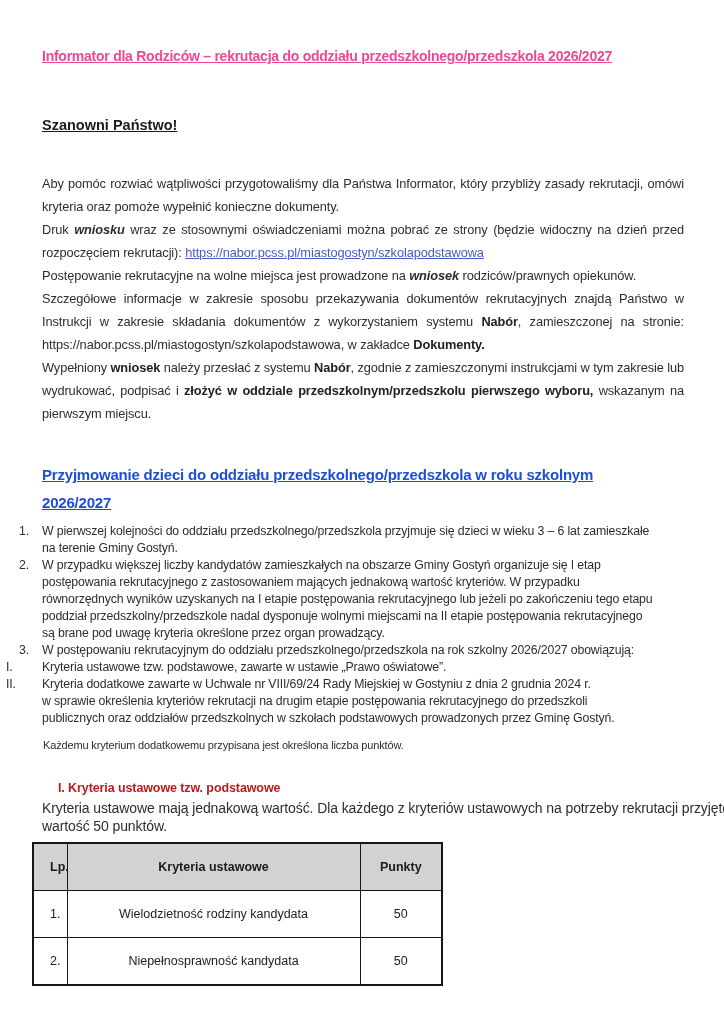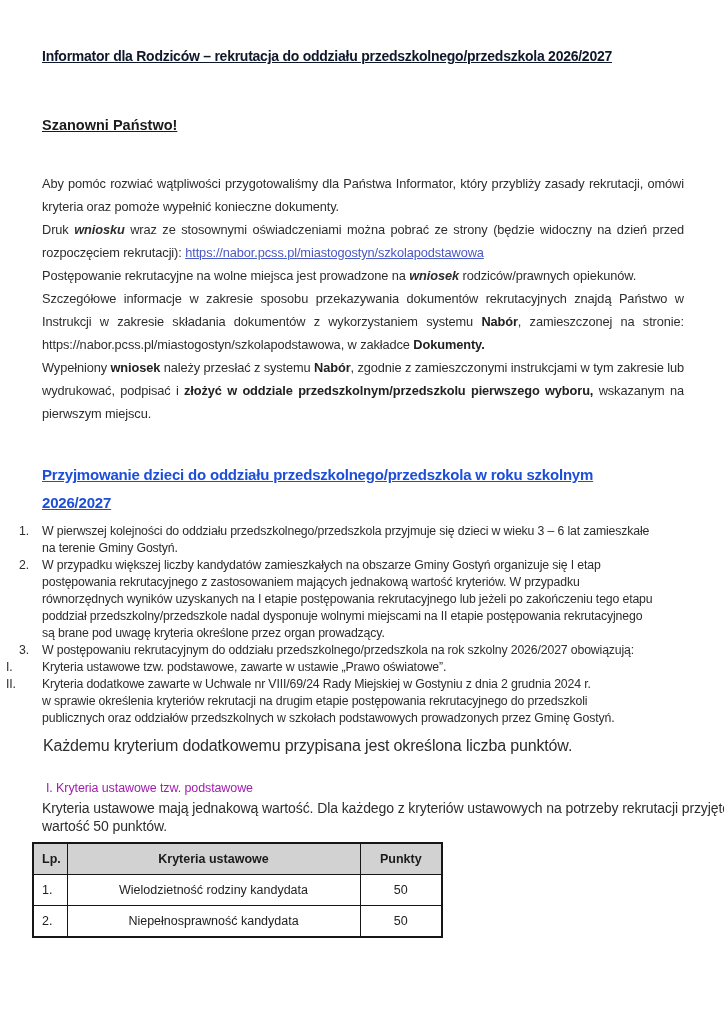--- a/index.html
+++ b/index.html
@@ -21,21 +21,21 @@
     left: 42px;
     top: 0;
     width: 642px;
   }
   
   .doc-title {
     margin: 46px 0 0 0;
     font-size: 14px;
     line-height: 20px;
     font-weight: bold;
-    color: #0f172a;
+    color: #ec4899;
     text-decoration: underline;
     letter-spacing: -0.25px;
     white-space: nowrap;
   }
   
   .salutation {
     margin: 49px 0 0 0;
     font-size: 14.5px;
     line-height: 20px;
     font-weight: bold;
@@ -82,32 +82,32 @@
     line-height: 17px;
     letter-spacing: -0.15px;
     color: #2d2d2d;
   }
   .li .marker { padding-left: 19px; }
   .li.roman .marker { padding-left: 6px; }
   .li .txt { white-space: nowrap; }
   
   .note {
     margin: 10px 0 0 1px;
-    font-size: 16px;
+    font-size: 11px;
     line-height: 17px;
     letter-spacing: -0.15px;
     white-space: nowrap;
   }
   
   .crit-head {
-    margin: 26px 0 0 4px;
+    margin: 26px 0 0 16px;
     font-size: 12.5px;
     line-height: 17px;
-    font-weight: normal;
-    color: #a21caf;
+    font-weight: bold;
+    color: #b91c1c;
     letter-spacing: -0.1px;
   }
   .crit-desc {
     margin: 2px 0 0 0;
     font-size: 14px;
     line-height: 18px;
     letter-spacing: -0.1px;
     white-space: nowrap;
   }
   
@@ -116,21 +116,21 @@
     margin-left: -10px;
     border-collapse: collapse;
     table-layout: fixed;
     width: 409px;
   }
   table.criteria th, table.criteria td {
     border: 1.5px solid #161616;
     font-size: 12.5px;
     color: #222222;
     height: 28px;
-    padding: 8px;
+    padding: 16px;
     box-sizing: border-box;
     vertical-align: middle;
   }
   table.criteria { border: 2.5px solid #161616; }
   table.criteria thead th { background: #d2d2d2; font-weight: bold; color: #1b1b1b; }
   .c-lp { width: 34px; text-align: left; padding-left: 4px; }
   .c-name { width: 293px; text-align: center; padding-left: 6px; }
   .c-pts { width: 82px; text-align: center; }
   thead .c-name { text-align: center; padding-left: 0; }
   thead .c-pts { text-align: center; }

